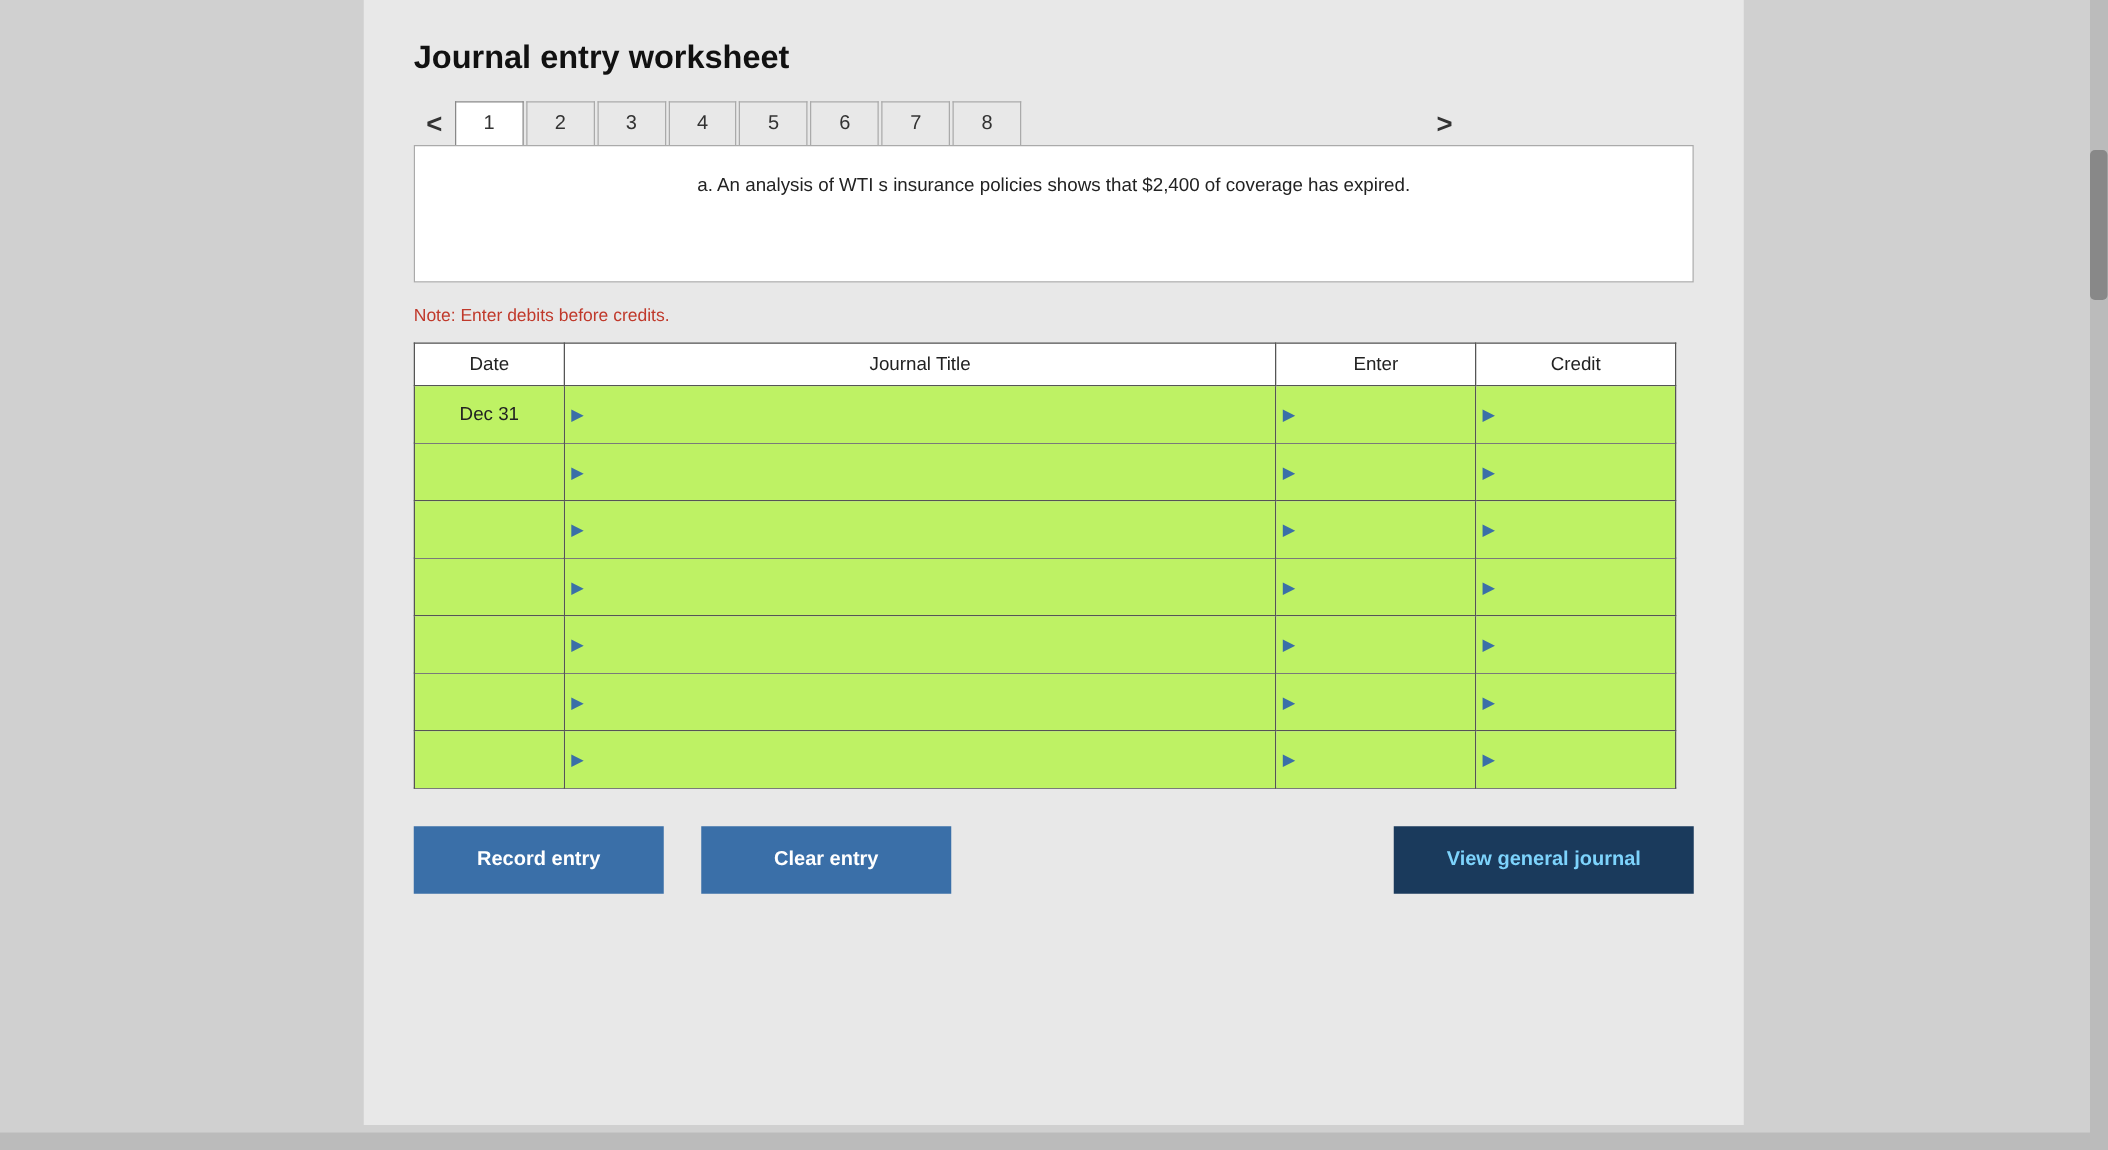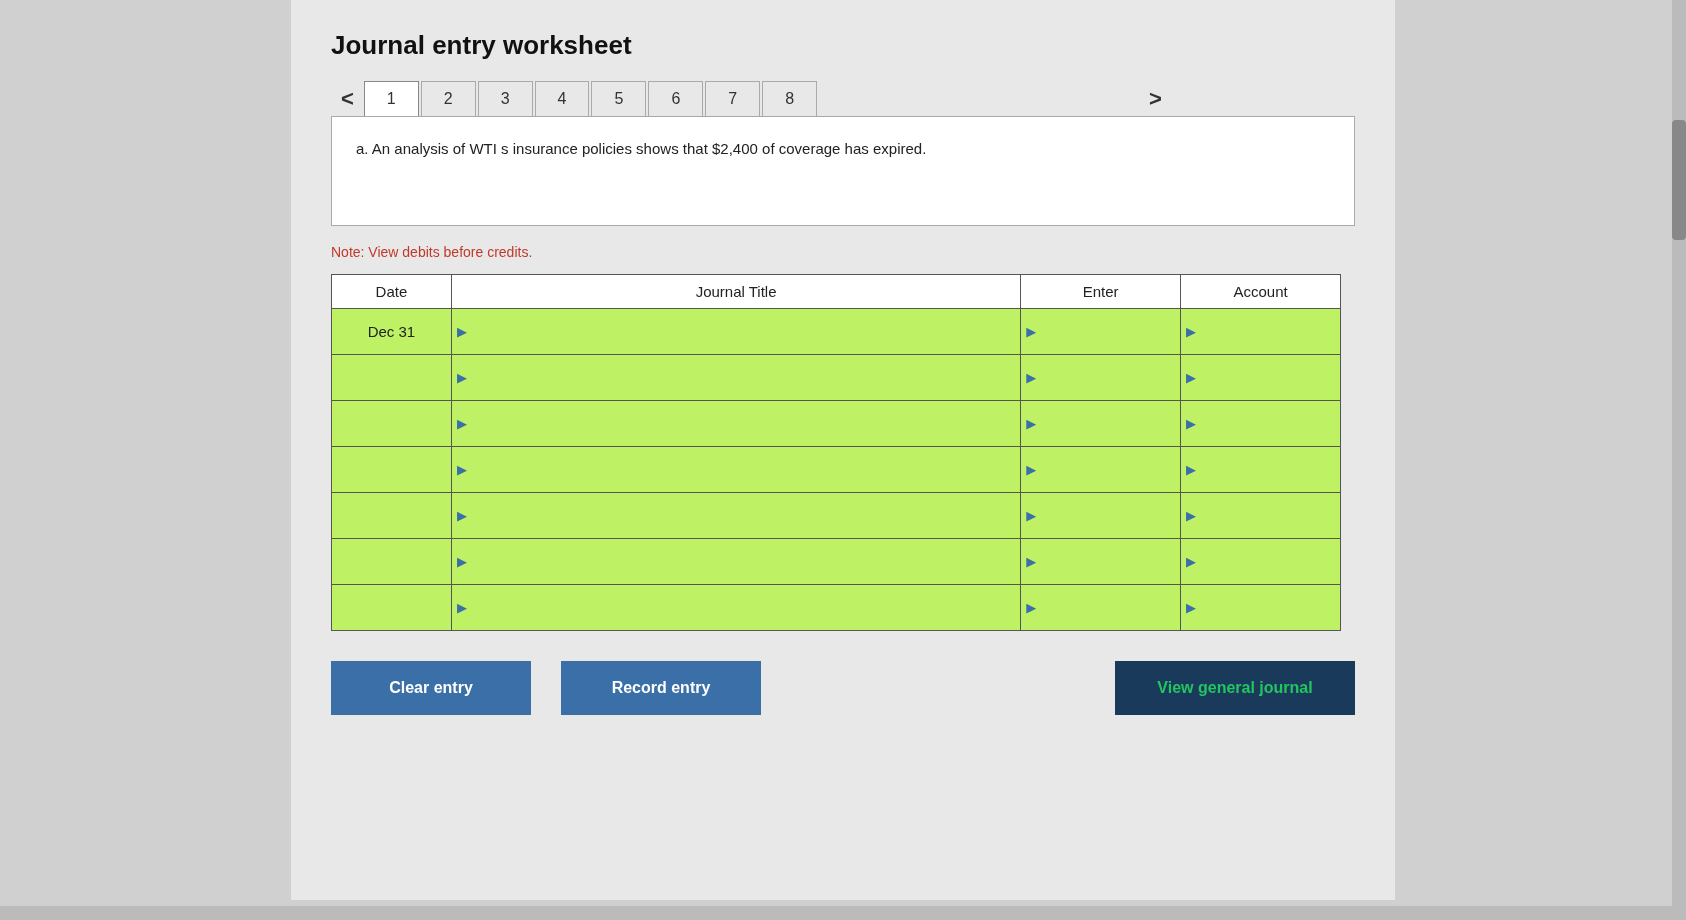--- a/index.html
+++ b/index.html
@@ -74,20 +74,21 @@
     .description-box {
       background: #fff;
       border: 1.5px solid #aaa;
       padding: 20px 24px 24px 24px;
       margin-bottom: 18px;
       margin-top: 0;
       font-size: 15px;
       line-height: 1.6;
       color: #222;
       min-height: 110px;
+      text-align: center;
     }
 
     .note-text {
       color: #c0392b;
       font-size: 14px;
       margin-bottom: 14px;
     }
 
     .journal-table {
       border-collapse: collapse;
@@ -164,21 +165,21 @@
       padding: 18px 40px;
       font-size: 16px;
       font-weight: bold;
       cursor: pointer;
       min-width: 200px;
       margin-right: 30px;
     }
 
     .btn-view-journal {
       background: #1a3a5c;
-      color: #22c55e;
+      color: #7dd3fc;
       border: none;
       padding: 18px 40px;
       font-size: 16px;
       font-weight: bold;
       cursor: pointer;
       min-width: 240px;
       margin-left: auto;
     }
 
     .scrollbar-track {
@@ -225,29 +226,29 @@
     <div class="tab-item">6</div>
     <div class="tab-item">7</div>
     <div class="tab-item">8</div>
     <button class="tab-nav-btn" style="margin-left: 320px;">&gt;</button>
   </div>
 
   <div class="description-box">
     <span>a. An analysis of WTI  s insurance policies shows that $2,400 of coverage has expired.</span>
   </div>
 
-  <p class="note-text">Note: View debits before credits.</p>
+  <p class="note-text">Note: Enter debits before credits.</p>
 
   <table class="journal-table">
     <thead>
       <tr>
         <th>Date</th>
         <th>Journal Title</th>
         <th>Enter</th>
-        <th>Account</th>
+        <th>Credit</th>
       </tr>
     </thead>
     <tbody>
 
       <tr>
         <td class="date-cell">
           <span>Dec 31</span>
         </td>
         <td class="account-cell">
           <div class="input-with-arrow">
@@ -397,22 +398,22 @@
           <div class="input-with-arrow">
             <span class="arrow-icon">▶</span>
             <input type="text" class="cell-input" style="">
           </div>
         </td>
       </tr>
     </tbody>
   </table>
 
   <div class="buttons-row">
+    <button class="btn-action">Record entry</button>
     <button class="btn-action">Clear entry</button>
-    <button class="btn-action">Record entry</button>
     <button class="btn-view-journal">View general journal</button>
   </div>
 
 </div>
 
 <div class="scrollbar-track">
   <div class="scrollbar-thumb"></div>
 </div>
 
 <div class="bottom-bar"></div>

